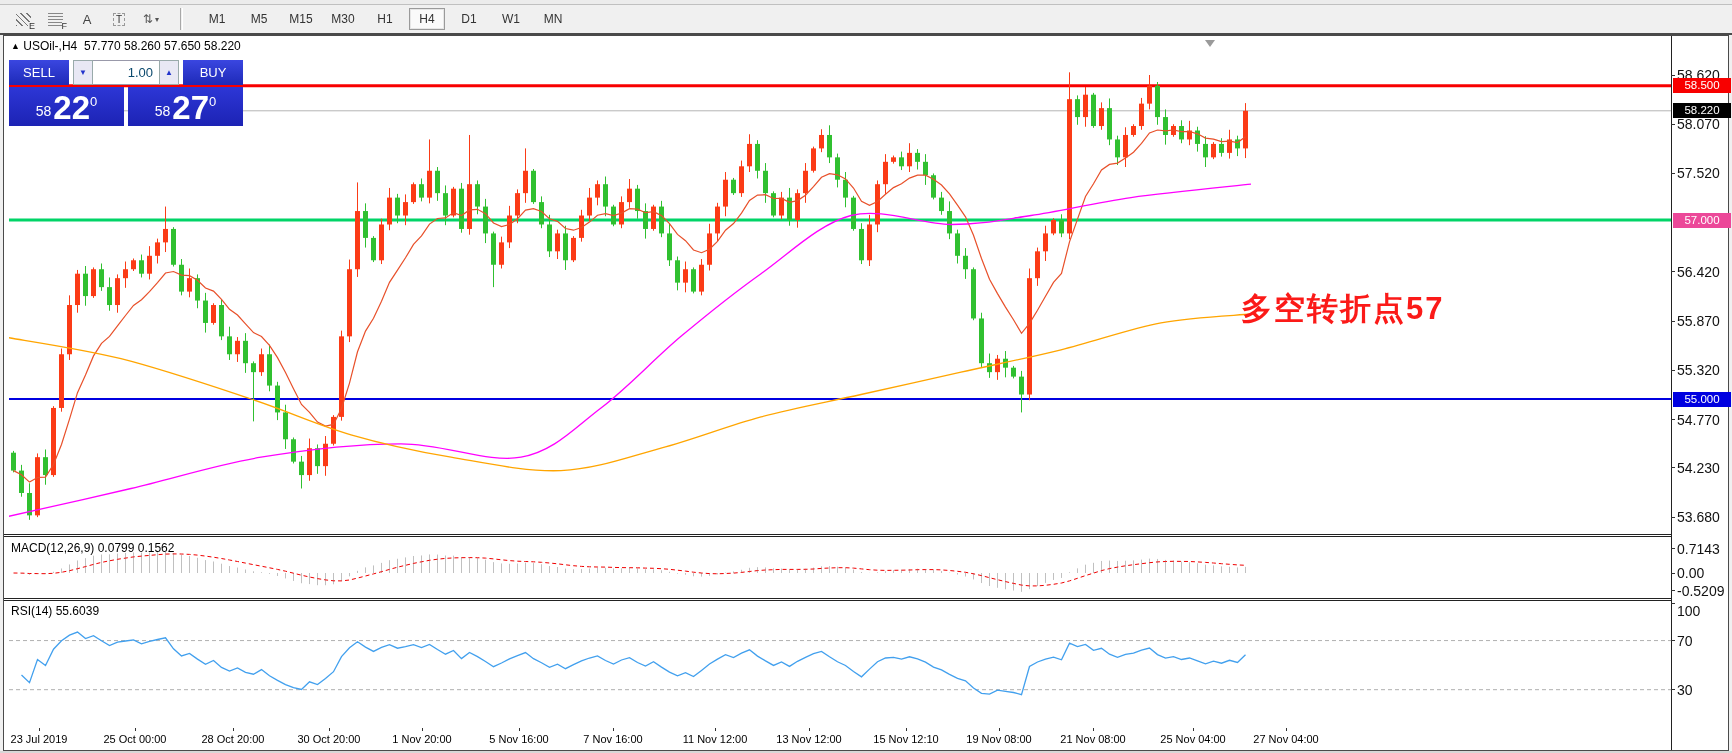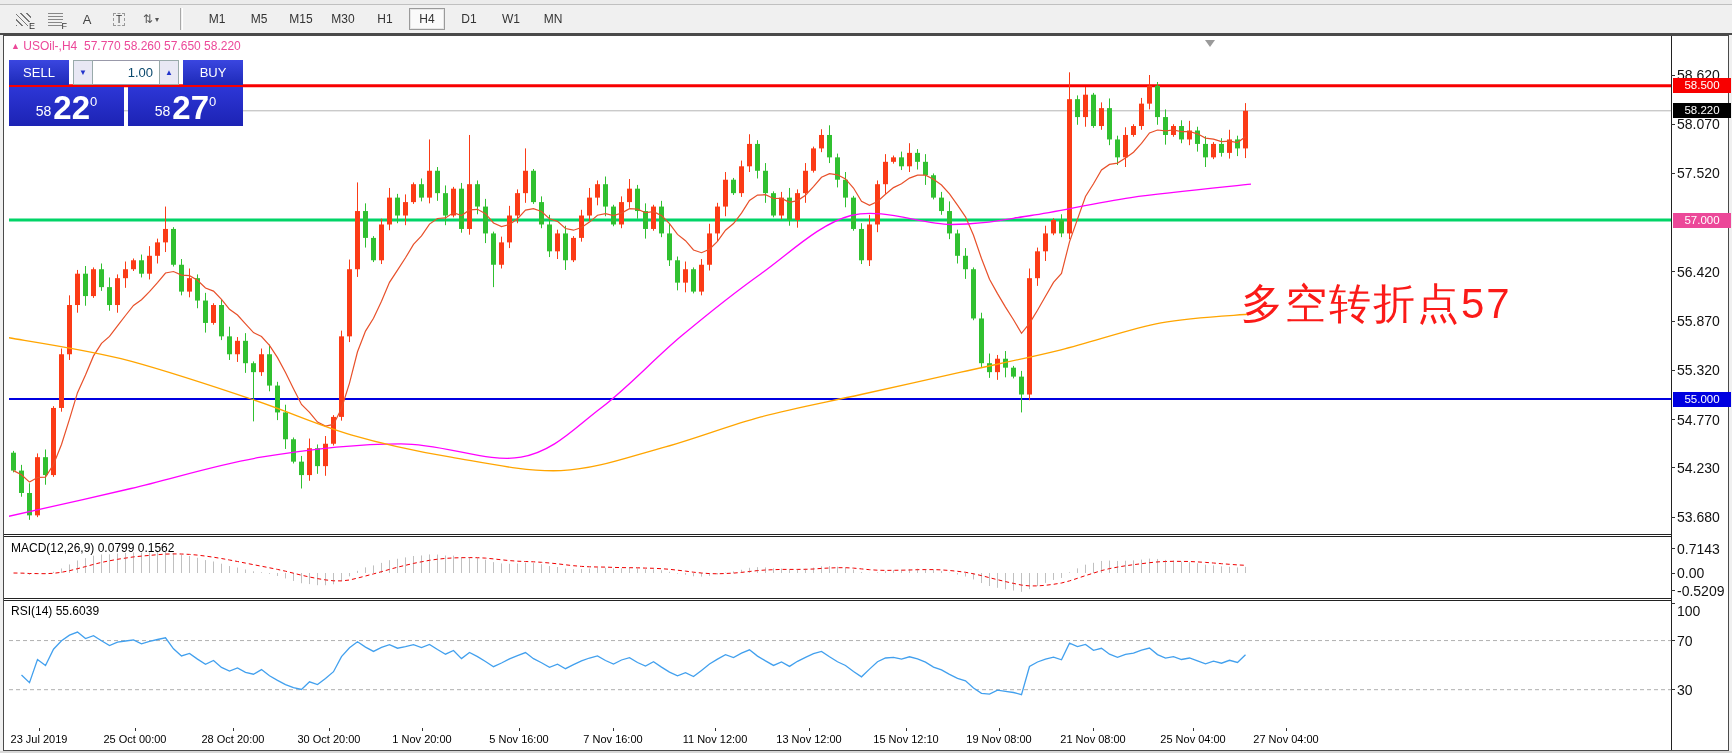--- a/index.html
+++ b/index.html
@@ -13,21 +13,21 @@
   .hatch-diag{width:15px;height:13px;background:repeating-linear-gradient(45deg,#777 0 1px,transparent 1px 4px);}
   .hatch-horiz{width:15px;height:13px;background:repeating-linear-gradient(0deg,#888 0 1px,transparent 1px 3px);}
   .subletter{position:absolute;right:1px;bottom:-1px;font-size:9px;color:#333;background:#f0f0f0;line-height:9px;}
   .tbox{border:1px dashed #999;font-size:10px;padding:0 2px;color:#333;}
   .caret{font-size:8px;color:#555;margin-left:2px;}
   .tsep{width:1px;height:22px;border-left:1px solid #a8a8a8;border-right:1px solid #fff;margin:0 6px;}
   .tf{min-width:26px;height:20px;display:flex;align-items:center;justify-content:center;font-size:12px;color:#333;padding:0 4px;border:1px solid transparent;}
   .tf.selected{background:#fafafa;border:1px solid #9a9a9a;box-shadow:inset 0 0 0 1px #e6e6e6;}
   
   #win{position:absolute;left:3px;top:35px;width:1726px;height:716px;background:#fff;border:1px solid #4a4a4a;box-sizing:border-box;}
-  #title{position:absolute;left:7px;top:3px;font-size:12px;color:#ec4899;white-space:pre;}
+  #title{position:absolute;left:7px;top:3px;font-size:12px;color:#000000;white-space:pre;}
   #title .tri{font-size:9px;vertical-align:1px;}
   #shiftmarker{position:absolute;left:1201px;top:4px;width:0;height:0;border-left:5px solid transparent;border-right:5px solid transparent;border-top:7px solid #9a9a9a;}
   svg{position:absolute;}
   #plot{left:5px;top:20px;}
   #macdsvg{left:5px;top:502px;}
   #rsisvg{left:5px;top:565px;}
   .divider{position:absolute;left:0;width:1667px;height:0;border-top:1px solid #222;border-bottom:1px solid #222;background:#fff;}
   #div1{top:498px;height:3px;box-sizing:border-box;}
   #div2{top:562px;height:3px;box-sizing:border-box;}
   #div3{top:692px;height:1px;border-bottom:none;}
@@ -46,21 +46,21 @@
   #tprow1{display:flex;height:25px;}
   .tpbtn{width:60px;background:linear-gradient(#3a46e0,#1e2ab8);color:#fff;font-size:13px;display:flex;align-items:center;justify-content:center;}
   .spinbox{width:20px;background:#e8e8f4;border:1px solid #9aa;box-sizing:border-box;display:flex;align-items:center;justify-content:center;font-size:8px;color:#2233cc;}
   #volinput{flex:1;border:1px solid #99a;border-left:none;border-right:none;text-align:right;font-size:13px;padding-right:6px;font-family:"Liberation Sans",sans-serif;color:#0c4a6e;background:#fff;min-width:0;}
   #tprow2{display:flex;height:39px;margin-top:2px;gap:4px;}
   .pricecell{flex:1;background:linear-gradient(#2d36d6,#1c23b4);color:#fff;display:flex;align-items:flex-end;justify-content:center;padding-bottom:2px;}
   .p-small{font-size:14px;line-height:26px;}
   .p-big{font-size:33px;line-height:33px;font-weight:bold;margin-left:2px;}
   .p-sup{font-size:13px;line-height:13px;margin-bottom:16px;}
   
-  #annotation{position:absolute;left:1237px;top:240px;font-size:42px;font-weight:normal;color:#fb1a18;letter-spacing:2px;white-space:nowrap;}
+  #annotation{position:absolute;left:1237px;top:252px;font-size:31px;font-weight:bold;color:#fb1a18;letter-spacing:2px;white-space:nowrap;}
   #bottomstrip{position:absolute;left:0;top:751px;width:1732px;height:2px;background:#d7d7d7;}
 </style>
 </head>
 <body>
 
 <div id="screen">
   <div id="topsliver"></div>
 
   <div id="toolbar">
     <div class="toolgroup" id="toolicons">

